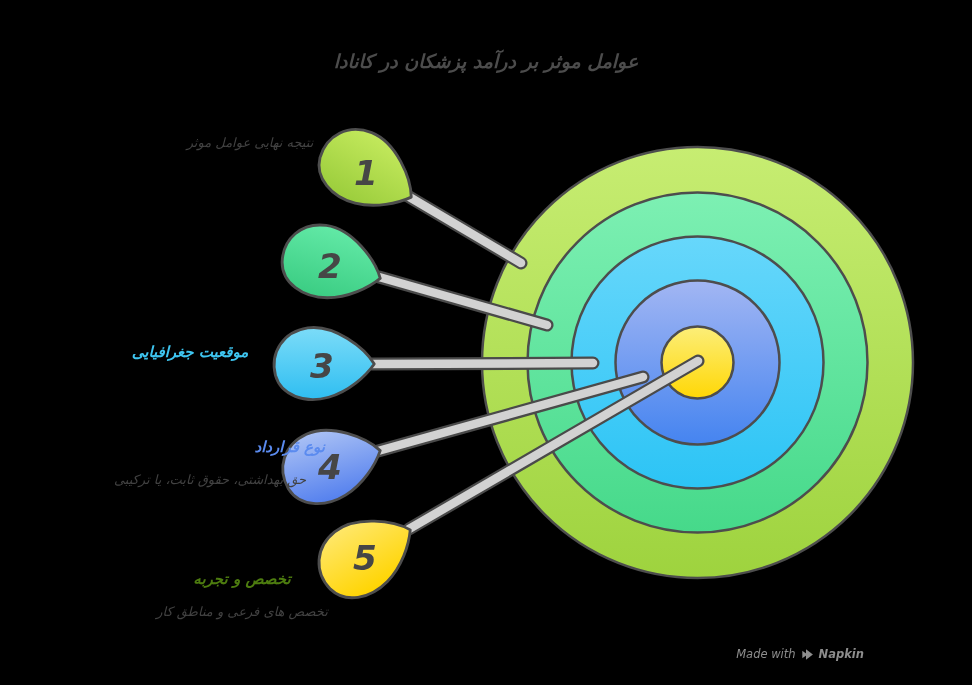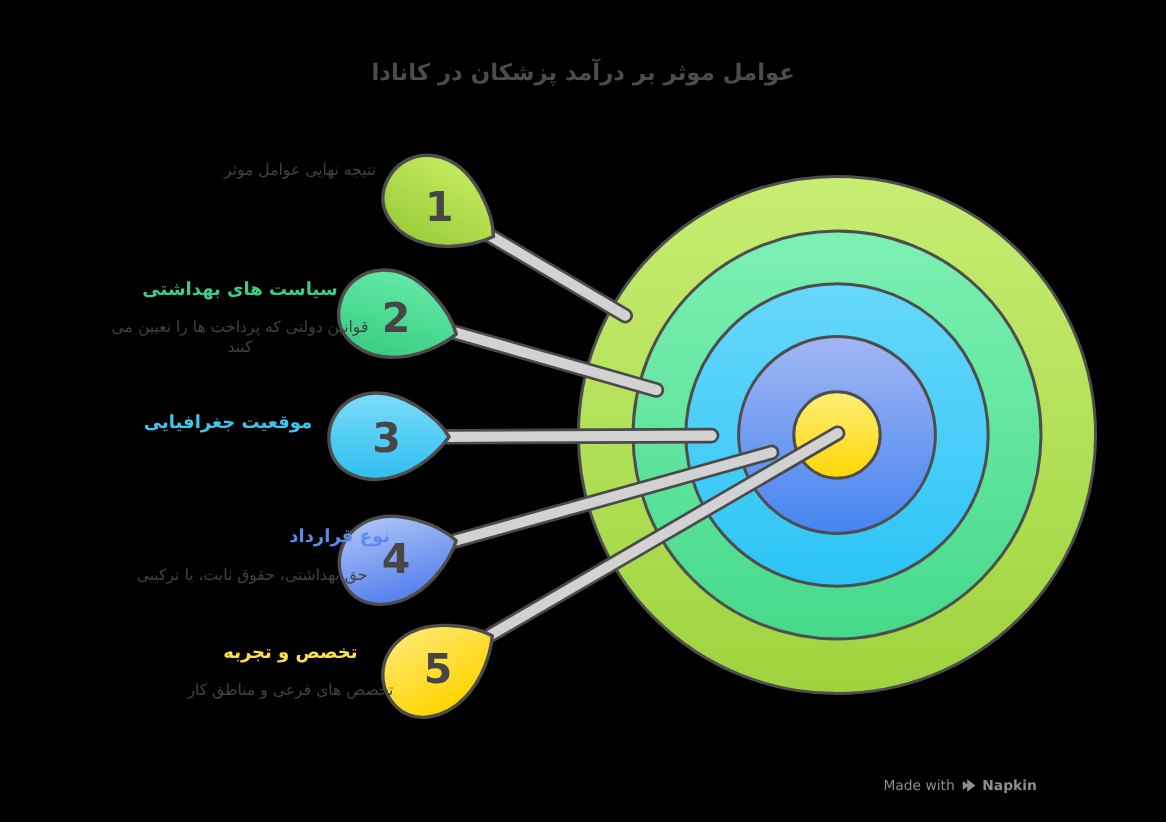--- a/index.html
+++ b/index.html
@@ -9,20 +9,21 @@
     width: 972px;
     height: 685px;
     overflow: hidden;
     font-family: "DejaVu Sans", sans-serif;
   }
   .canvas {
     position: relative;
     width: 892px;
     height: 685px;
     background: #000000;
+    font-style: italic;
   }
   .title {
     position: absolute;
     top: 50px;
     left: 0;
     width: 972px;
     text-align: center;
     font-size: 19px;
     font-weight: bold;
     letter-spacing: 0.2px;
@@ -194,36 +195,32 @@
           <text class="marker-num" dominant-baseline="central" dy="2" style="color: rgb(70, 70, 70);">5</text>
         </g>
       </g>
     </g>
   </svg>
 
   <div class="item item-1" dir="rtl">
     <div class="desc" style="color: rgb(66, 66, 66);">نتیجه نهایی عوامل موثر</div>
   </div>
 
-  <div class="item item-2" dir="rtl">
-    <div class="label" style="color: rgb(61, 204, 133);">سیاست های بهداشتی</div>
-    <div class="desc" style="color: rgb(66, 66, 66);">قوانین دولتی که پرداخت ها را تعیین می کنند</div>
-  </div>
 
   <div class="item item-3" dir="rtl">
     <div class="label" style="color: rgb(62, 197, 240);">موقعیت جغرافیایی</div>
   </div>
 
   <div class="item item-4" dir="rtl">
     <div class="label" style="color: rgb(91, 139, 239); text-align: right;">نوع قرارداد</div>
     <div class="desc" style="color: rgb(66, 66, 66);">حق بهداشتی، حقوق ثابت، یا ترکیبی</div>
   </div>
 
   <div class="item item-5" dir="rtl">
-    <div class="label" style="color: #fde047;">تخصص و تجربه</div>
+    <div class="label" style="color: #4d7c0f; margin-top: 36px;">تخصص و تجربه</div>
     <div class="desc" style="color: rgb(66, 66, 66);">تخصص های فرعی و مناطق کار</div>
   </div>
 
   <div class="footer" style="color: rgb(141, 141, 141);">
     <span>Made with</span>
     <svg class="napkin-logo" viewBox="0 0 12 12">
       <path d="M1.2 2.6 L6 6 L1.2 9.4 Z"></path>
       <path d="M4.6 1.2 L11 6 L4.6 10.8 Z"></path>
     </svg>
     <span class="brand">Napkin</span>

